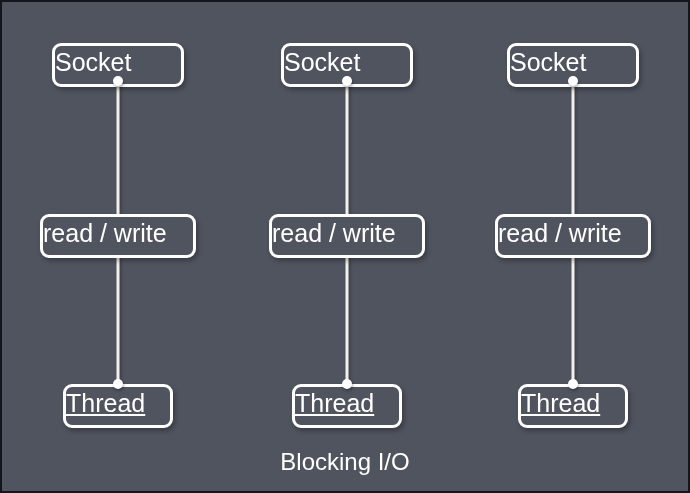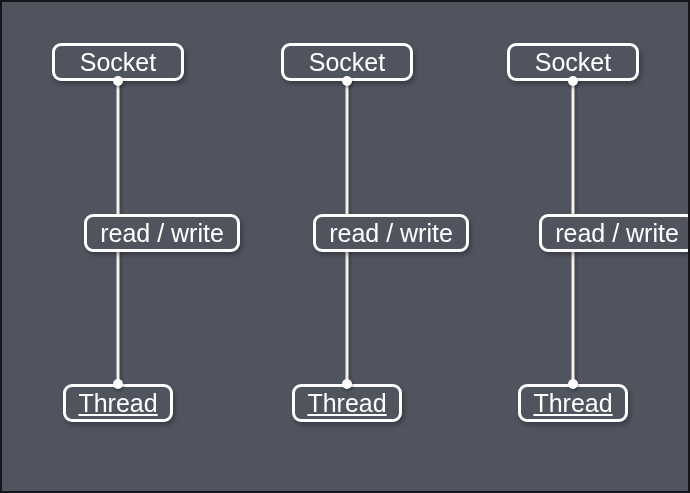--- a/index.html
+++ b/index.html
@@ -40,29 +40,29 @@
   .node {
     position: absolute;
     left: 50%;
     transform: translateX(-50%);
     background: #50545f;
     border: 3px solid #ffffff;
     border-radius: 9px;
     color: #ffffff;
     font-size: 25px;
     line-height: 32px;
-    text-align: center;
+    text-align: left;
     white-space: nowrap;
     box-sizing: border-box;
-    height: 38px;
+    height: 44px;
     z-index: 3;
     box-shadow: 2px 3px 5px rgba(0,0,0,0.3);
   }
   .node-socket { top: 41px; width: 132px; }
-  .node-rw     { top: 212px; width: 156px; margin-left: 44px; }
+  .node-rw     { top: 212px; width: 156px; }
   .node-thread { top: 382px; width: 110px; text-decoration: underline; }
 
   .dot {
     position: absolute;
     left: 50%;
     width: 10px;
     height: 10px;
     border-radius: 50%;
     background: #ffffff;
     transform: translate(-50%, -50%);
@@ -127,14 +127,15 @@
     <div class="node node-rw">
       <span>read / write</span>
     </div>
     <div class="node node-thread">
       <span>Thread</span>
     </div>
     <div class="dot dot-socket"></div>
     <div class="dot dot-thread"></div>
   </div>
 
+  <div class="caption">Blocking I/O</div>
 
 </div>
 
 </body></html>

